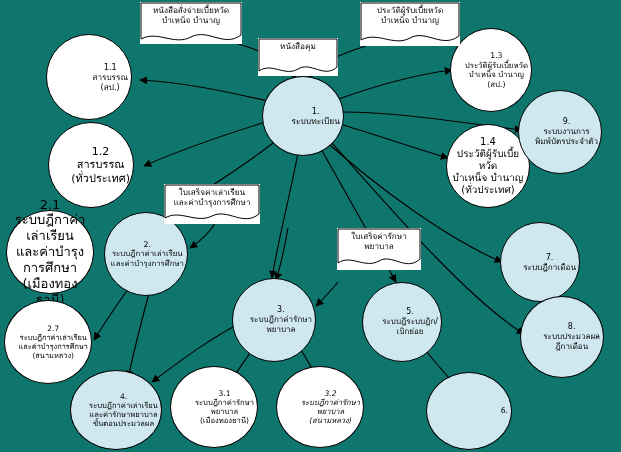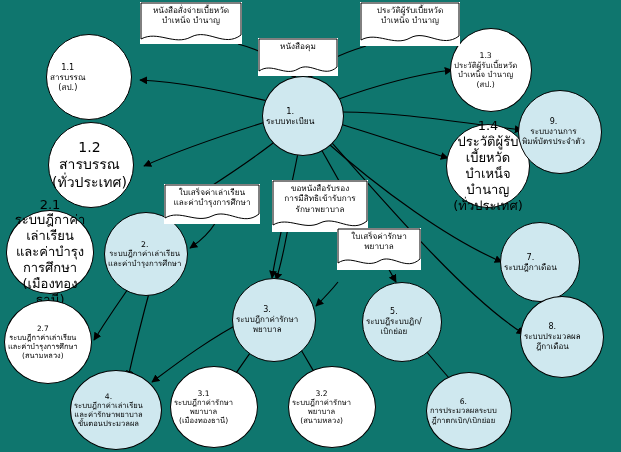--- a/index.html
+++ b/index.html
@@ -19,21 +19,21 @@
     position: absolute;
     left: 0;
     top: 0;
     width: 621px;
     height: 452px;
   }
   .node {
     position: absolute;
     display: flex;
     align-items: center;
-    justify-content: flex-start;
+    justify-content: flex-end;
     text-align: center;
     box-sizing: border-box;
   }
   .process {
     border-radius: 50%;
     border: 1.6px solid #000000;
     background: #cfe8ef;
     z-index: 5;
   }
   .process.plain {
@@ -145,58 +145,50 @@
   </div>
 
   <div class="doc" style="left:164px; top:184px; width:96px; height:40px; font-size:8.2px;">
     <svg class="docbody" viewBox="0 0 96 40" preserveAspectRatio="none">
       <path d="M1,1 H95 V30 C79,43 64,24 48,32 C32,40 16,25 1,34 Z" fill="#fff" stroke="#000" stroke-width="1"></path>
     </svg>
     <div class="txt">ใบเสร็จค่าเล่าเรียน
 และค่าบำรุงการศึกษา</div>
   </div>
 
-  <div class="doc" style="left:272px; top:180px; width:96px; height:52px; font-size:8.2px;">
-    <svg class="docbody" viewBox="0 0 96 52" preserveAspectRatio="none">
-      <path d="M1,1 H95 V41 C79,54 64,35 48,43 C32,51 16,36 1,45 Z" fill="#fff" stroke="#000" stroke-width="1"></path>
-    </svg>
-    <div class="txt">ขอหนังสือรับรอง
-การมีสิทธิเข้ารับการ
-รักษาพยาบาล</div>
-  </div>
 
   <div class="doc" style="left:294px; top:228px; width:84px; height:42px; font-size:8.2px;margin-left:43px;">
     <svg class="docbody" viewBox="0 0 84 42" preserveAspectRatio="none">
       <path d="M1,1 H83 V31 C69,44 55,25 42,33 C28,41 14,26 1,35 Z" fill="#fff" stroke="#000" stroke-width="1"></path>
     </svg>
     <div class="txt">ใบเสร็จค่ารักษา
 พยาบาล</div>
   </div>
 
   <div class="node process" style="left:262px; top:76px; width:82px; height:80px; font-size:8.4px;">
     <div class="txt"><span>1.</span><br><span>ระบบทะเบียน</span></div>
   </div>
 
   <div class="node process plain" style="left:46px; top:34px; width:86px; height:86px; font-size:8.2px;">
     <div class="txt"><span>1.1</span><br><span>สารบรรณ
 (สป.)</span></div>
   </div>
 
-  <div class="node process plain" style="left:48px; top:122px; width:86px; height:86px; font-size:14px;">
+  <div class="node process plain" style="left:48px; top:122px; width:86px; height:86px; font-size:11px;">
     <div class="txt"><span>1.2</span><br><span>สารบรรณ
 (ทั่วประเทศ)</span></div>
   </div>
 
   <div class="node process plain" style="left:450px; top:28px; width:82px; height:84px; font-size:7.8px;">
     <div class="txt"><span>1.3</span><br><span>ประวัติผู้รับเบี้ยหวัด
 บำเหน็จ บำนาญ
 (สป.)</span></div>
   </div>
 
-  <div class="node process plain" style="left:446px; top:124px; width:84px; height:84px; font-size:13px;">
+  <div class="node process plain" style="left:446px; top:124px; width:84px; height:84px; font-size:10px;">
     <div class="txt"><span>1.4</span><br><span>ประวัติผู้รับเบี้ยหวัด
 บำเหน็จ บำนาญ
 (ทั่วประเทศ)</span></div>
   </div>
 
   <div class="node process" style="left:518px; top:90px; width:84px; height:84px; font-size:8px;">
     <div class="txt"><span>9.</span><br><span>ระบบงานการ
 พิมพ์บัตรประจำตัว</span></div>
   </div>
 
@@ -221,40 +213,39 @@
     <div class="txt"><span>3.</span><br><span>ระบบฎีกาค่ารักษา
 พยาบาล</span></div>
   </div>
 
   <div class="node process plain" style="left:170px; top:366px; width:88px; height:82px; font-size:7.6px;">
     <div class="txt"><span>3.1</span><br><span>ระบบฎีกาค่ารักษา
 พยาบาล
 (เมืองทองธานี)</span></div>
   </div>
 
-  <div class="node process plain" style="left:288px; top:366px; width:88px; height:82px; font-size:7.6px;">
+  <div class="node process plain" style="left:276px; top:366px; width:88px; height:82px; font-size:7.6px;font-style:italic;">
     <div class="txt"><span>3.2</span><br><span>ระบบฎีกาค่ารักษา
 พยาบาล
 (สนามหลวง)</span></div>
   </div>
 
   <div class="node process" style="left:70px; top:370px; width:92px; height:80px; font-size:7.6px;">
     <div class="txt"><span>4.</span><br><span>ระบบฎีกาค่าเล่าเรียน
 และค่ารักษาพยาบาล
 ขั้นตอนประมวลผล</span></div>
   </div>
 
   <div class="node process" style="left:362px; top:282px; width:80px; height:80px; font-size:8px;">
     <div class="txt"><span>5.</span><br><span>ระบบฎีระบบฎิก/
 เบิกย่อย</span></div>
   </div>
 
   <div class="node process" style="left:426px; top:372px; width:86px; height:78px; font-size:7.6px;">
-    <div class="txt"><span>6.</span><br><span>การประมวลผลระบบ
-ฎีกาตกเบิก/เบิกย่อย</span></div>
+    <div class="txt"><span>6.</span><br></div>
   </div>
 
   <div class="node process" style="left:500px; top:222px; width:80px; height:80px; font-size:8.2px;">
     <div class="txt"><span>7.</span><br><span>ระบบฎีกาเดือน</span></div>
   </div>
 
   <div class="node process" style="left:520px; top:296px; width:84px; height:82px; font-size:8px;">
     <div class="txt"><span>8.</span><br><span>ระบบประมวลผล
 ฎีกาเดือน</span></div>
   </div>

